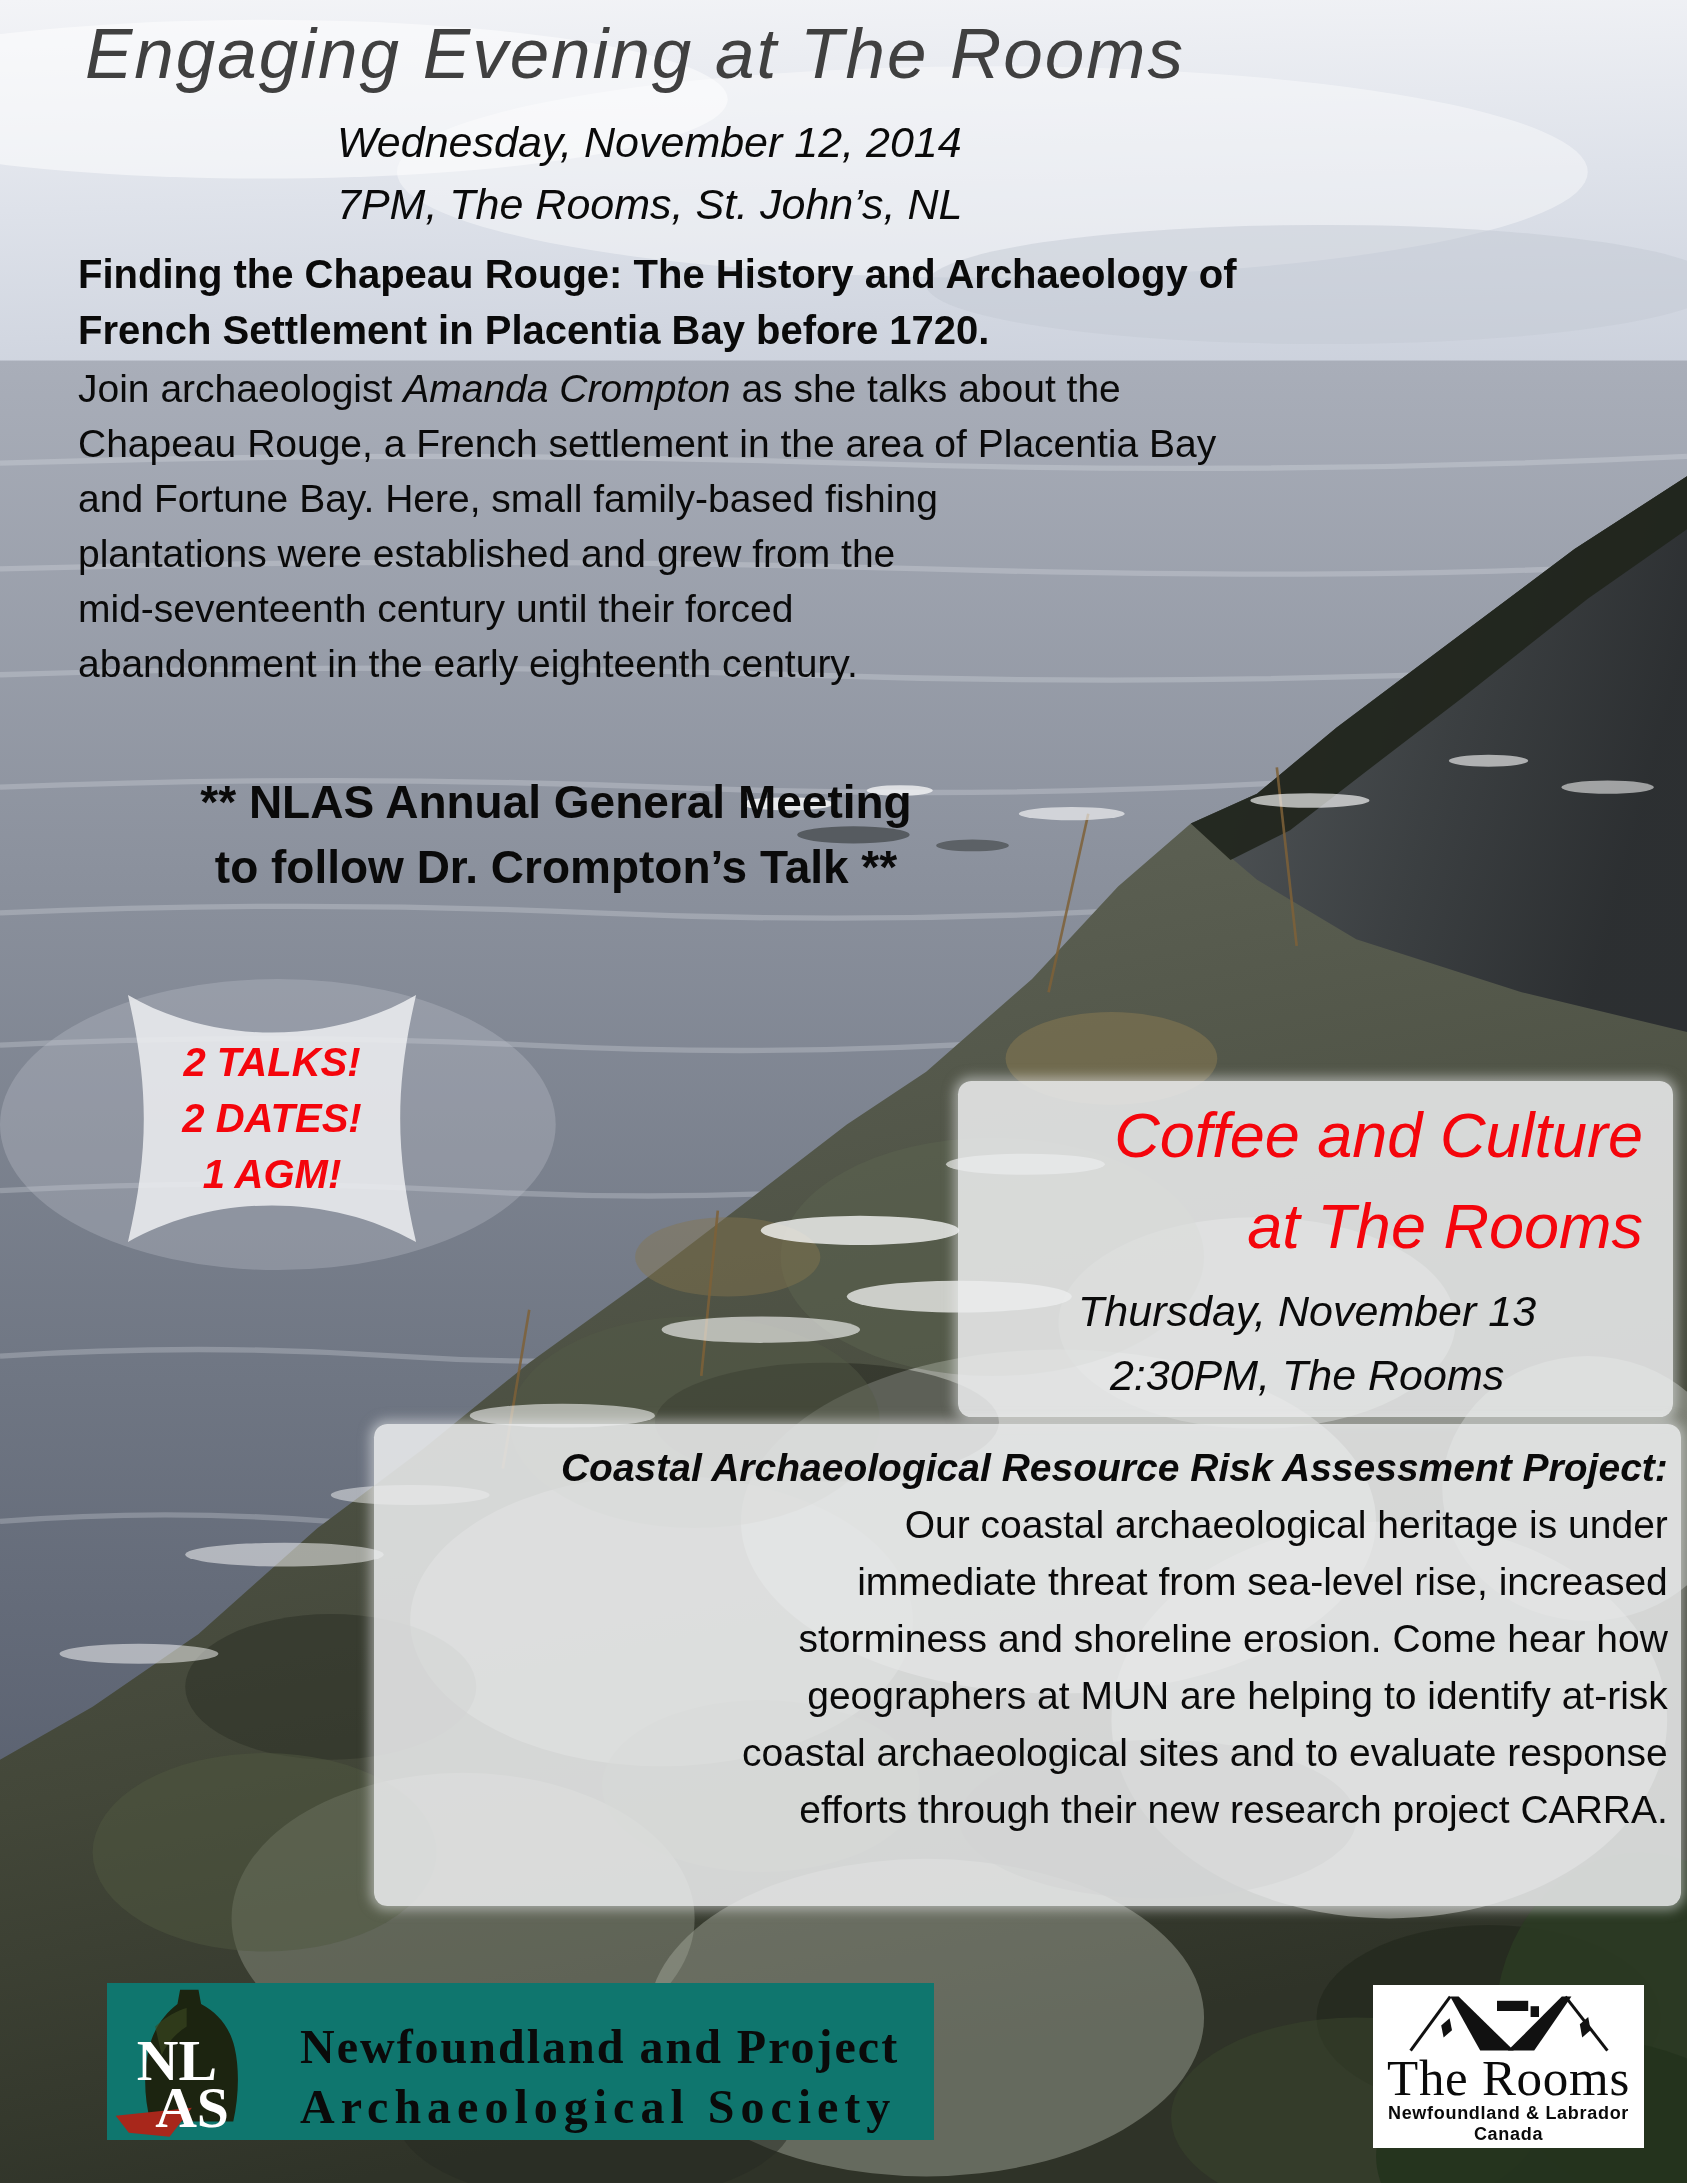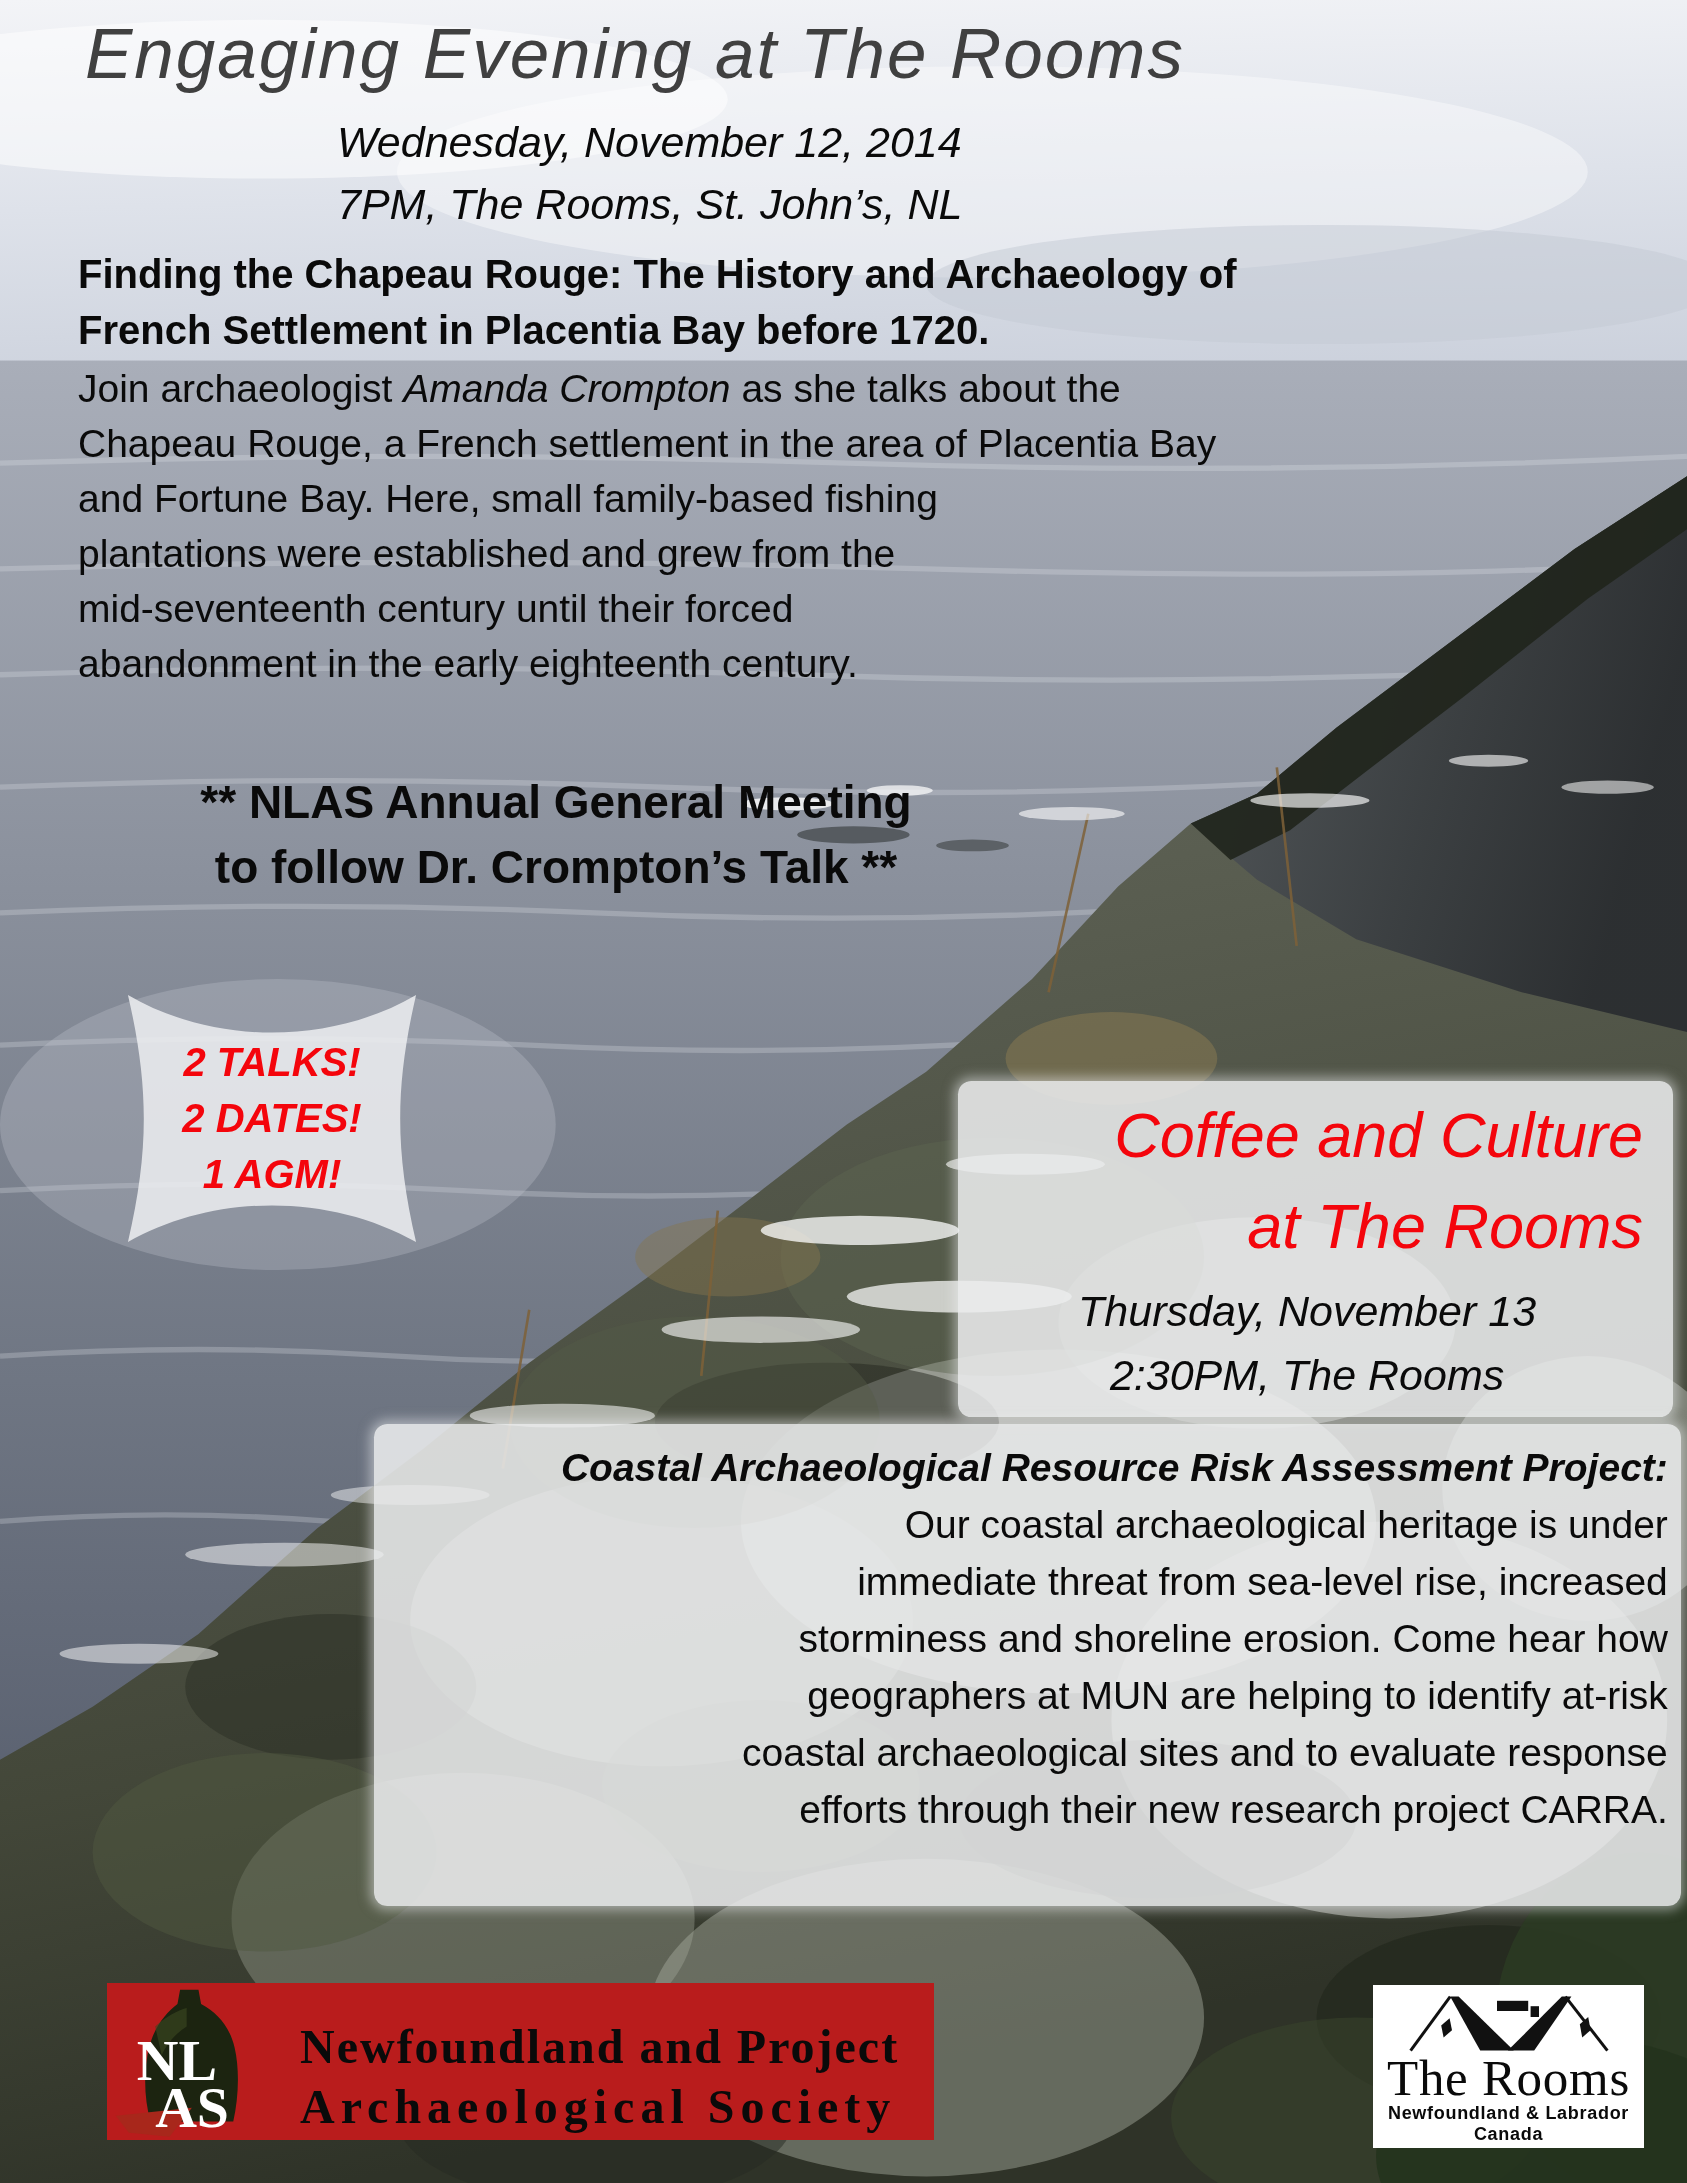--- a/index.html
+++ b/index.html
@@ -29,21 +29,21 @@
   .coffee-h { font-size:63px; font-style:italic; color:#f4050c; text-align:right;
               line-height:91px; white-space:nowrap; }
   .coffee-dates { margin-top:6.6px; text-align:center; font-size:43px; font-style:italic; line-height:64px; }
 
   .carra { left:374px; top:1424px; width:1307px; height:482px; padding:14.6px 13.2px 0 13.2px;
            text-align:right; font-size:39px; line-height:57px; }
   .carra-h { font-weight:bold; white-space:nowrap;font-style:italic; }
   .carra-b { white-space:pre-line; }
   .carra-c { font-style:italic; }
 
-  .nlas { left:107px; top:1983px; width:827px; height:157px; background:#b91c1c; }
+  .nlas { left:107px; top:1983px; width:827px; height:157px; background:#0f766e; }
   .nlas > svg { position:absolute; left:6.6px; top:4px; width:165px; height:151px; }
   .nlas-text { position:absolute; left:193px; top:34px;
                font-family:"Liberation Serif","DejaVu Serif",serif; font-weight:bold; }
   .nlas-l1 { font-size:48px; letter-spacing:2px; line-height:60px; white-space:nowrap; }
   .nlas-l2 { font-size:48px; letter-spacing:6px; line-height:60px; white-space:nowrap; }
 
   .rooms { left:1373px; top:1985px; width:271px; height:163px; background:#ffffff;
            display:flex; flex-direction:column; align-items:center; }
   .rooms > svg { width:212px; height:60px; margin-top:8px; }
   .rooms-name { font-family:"Liberation Serif","DejaVu Serif",serif; font-size:51px;

